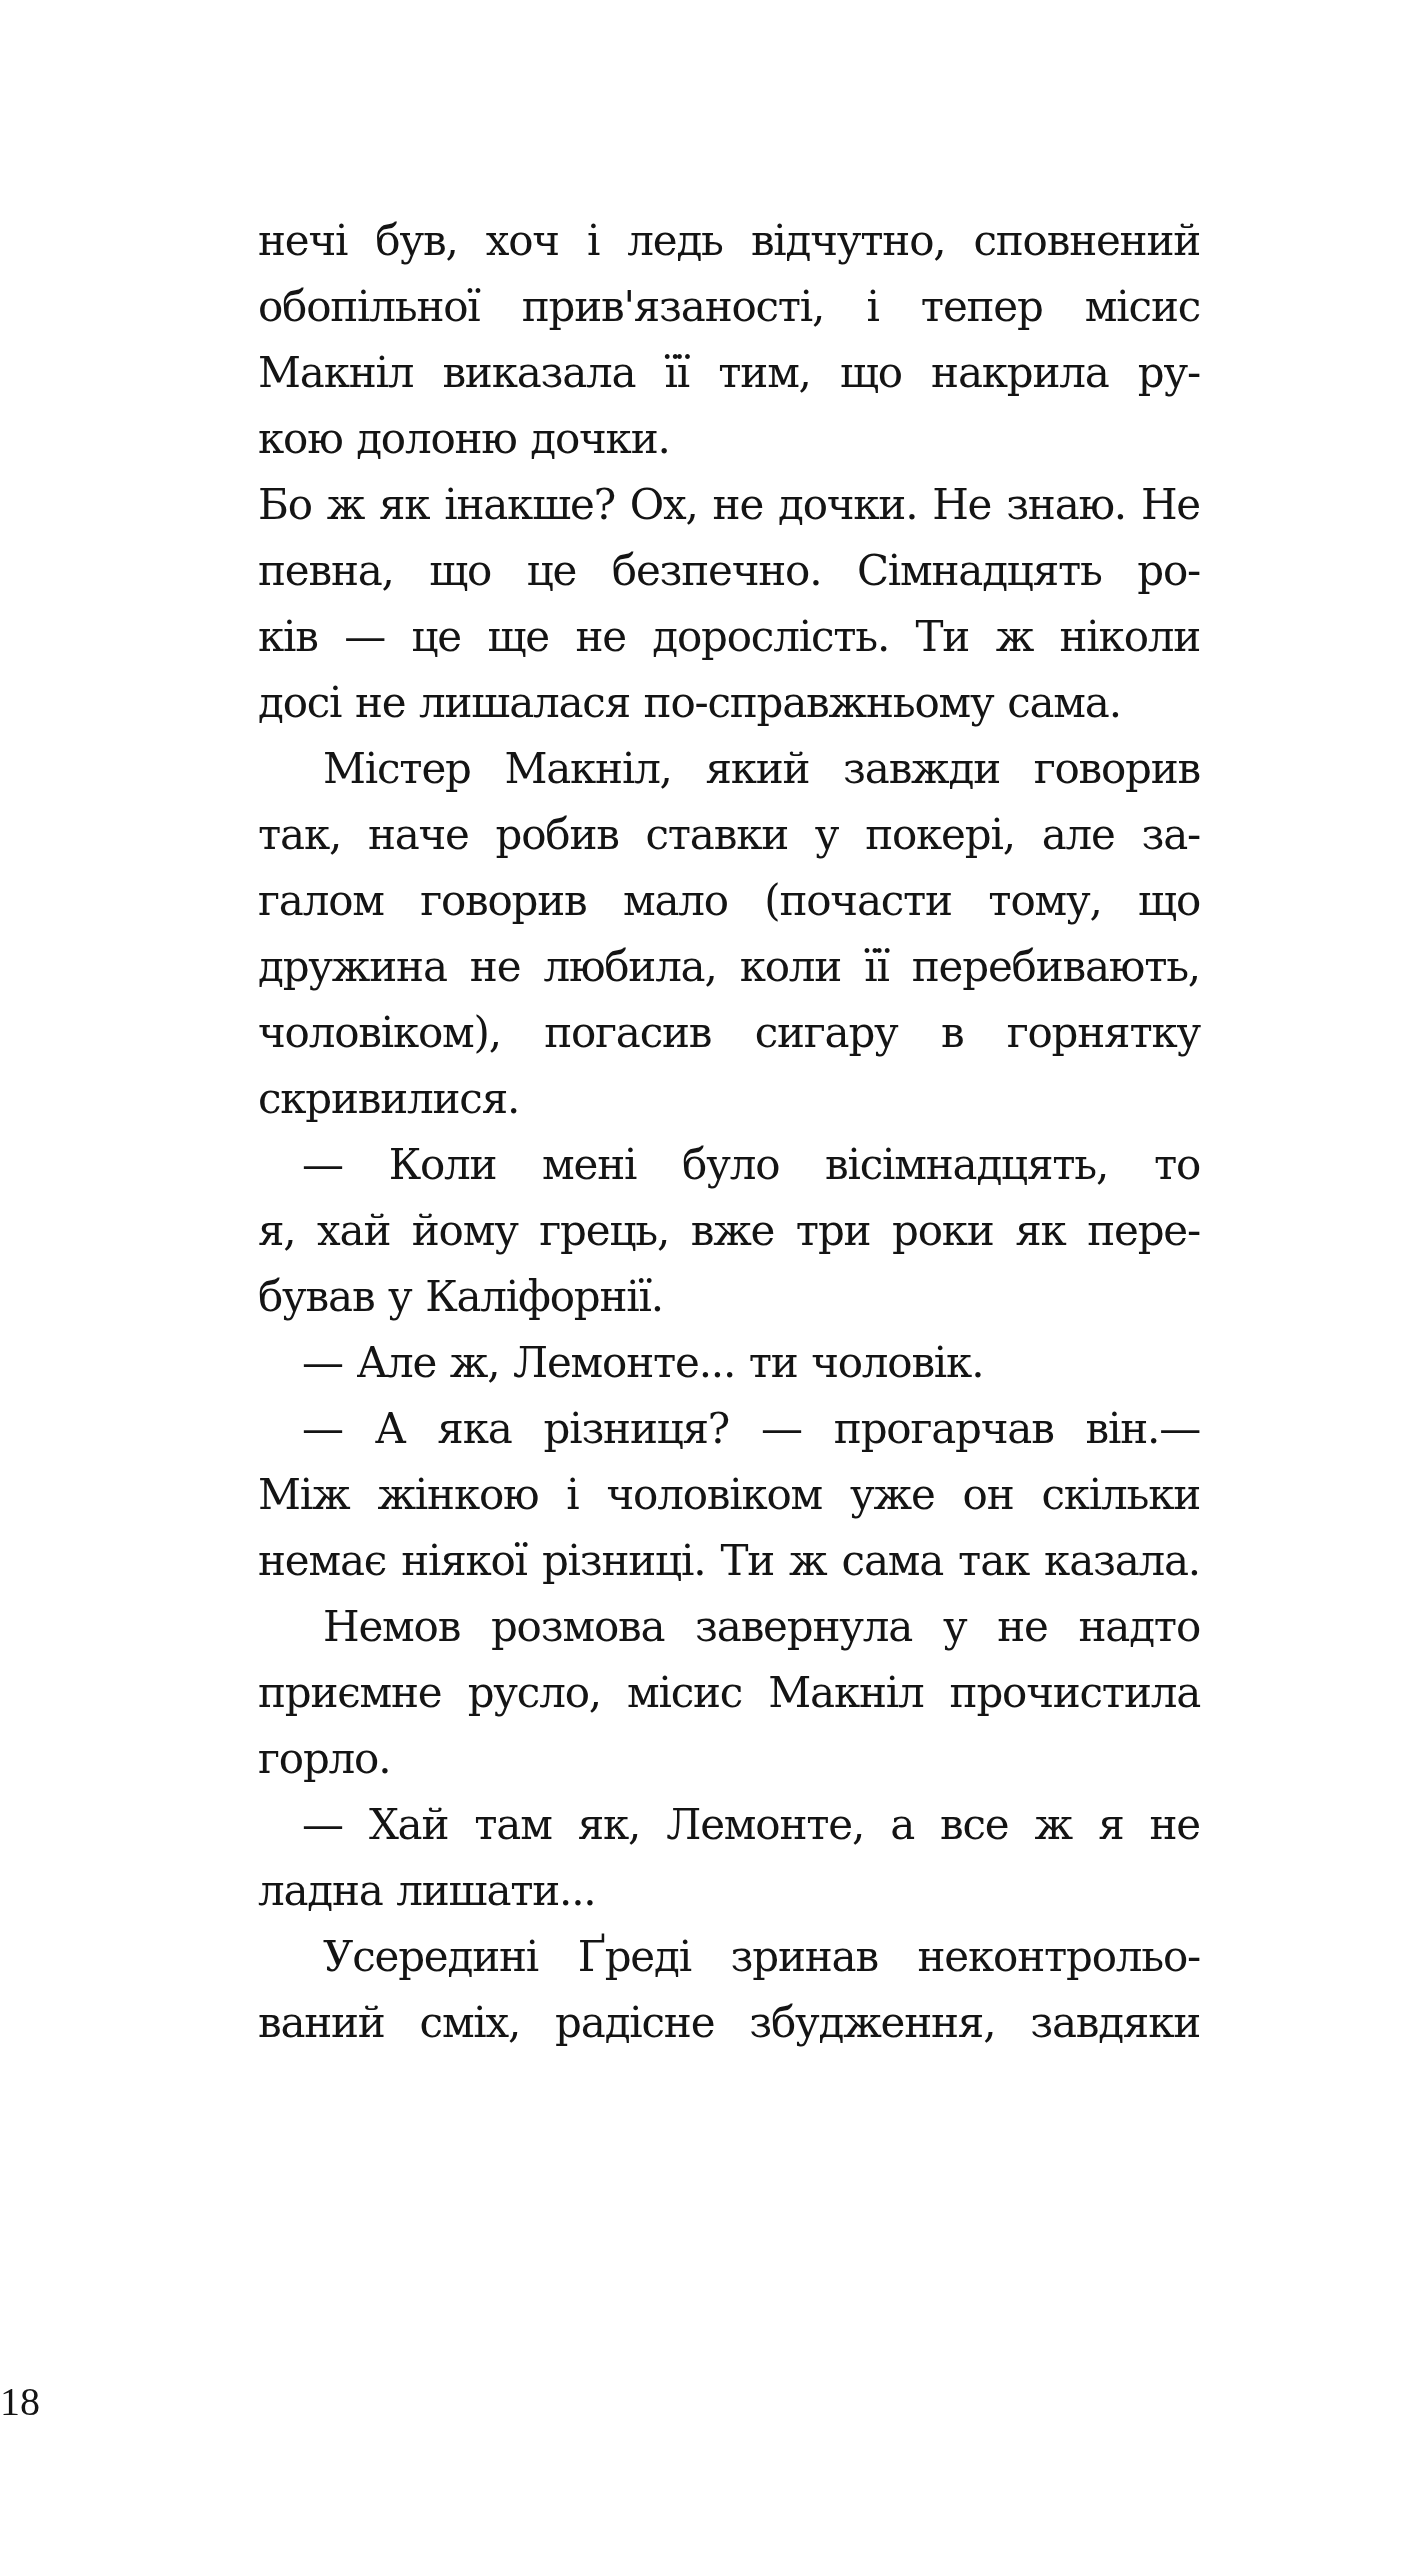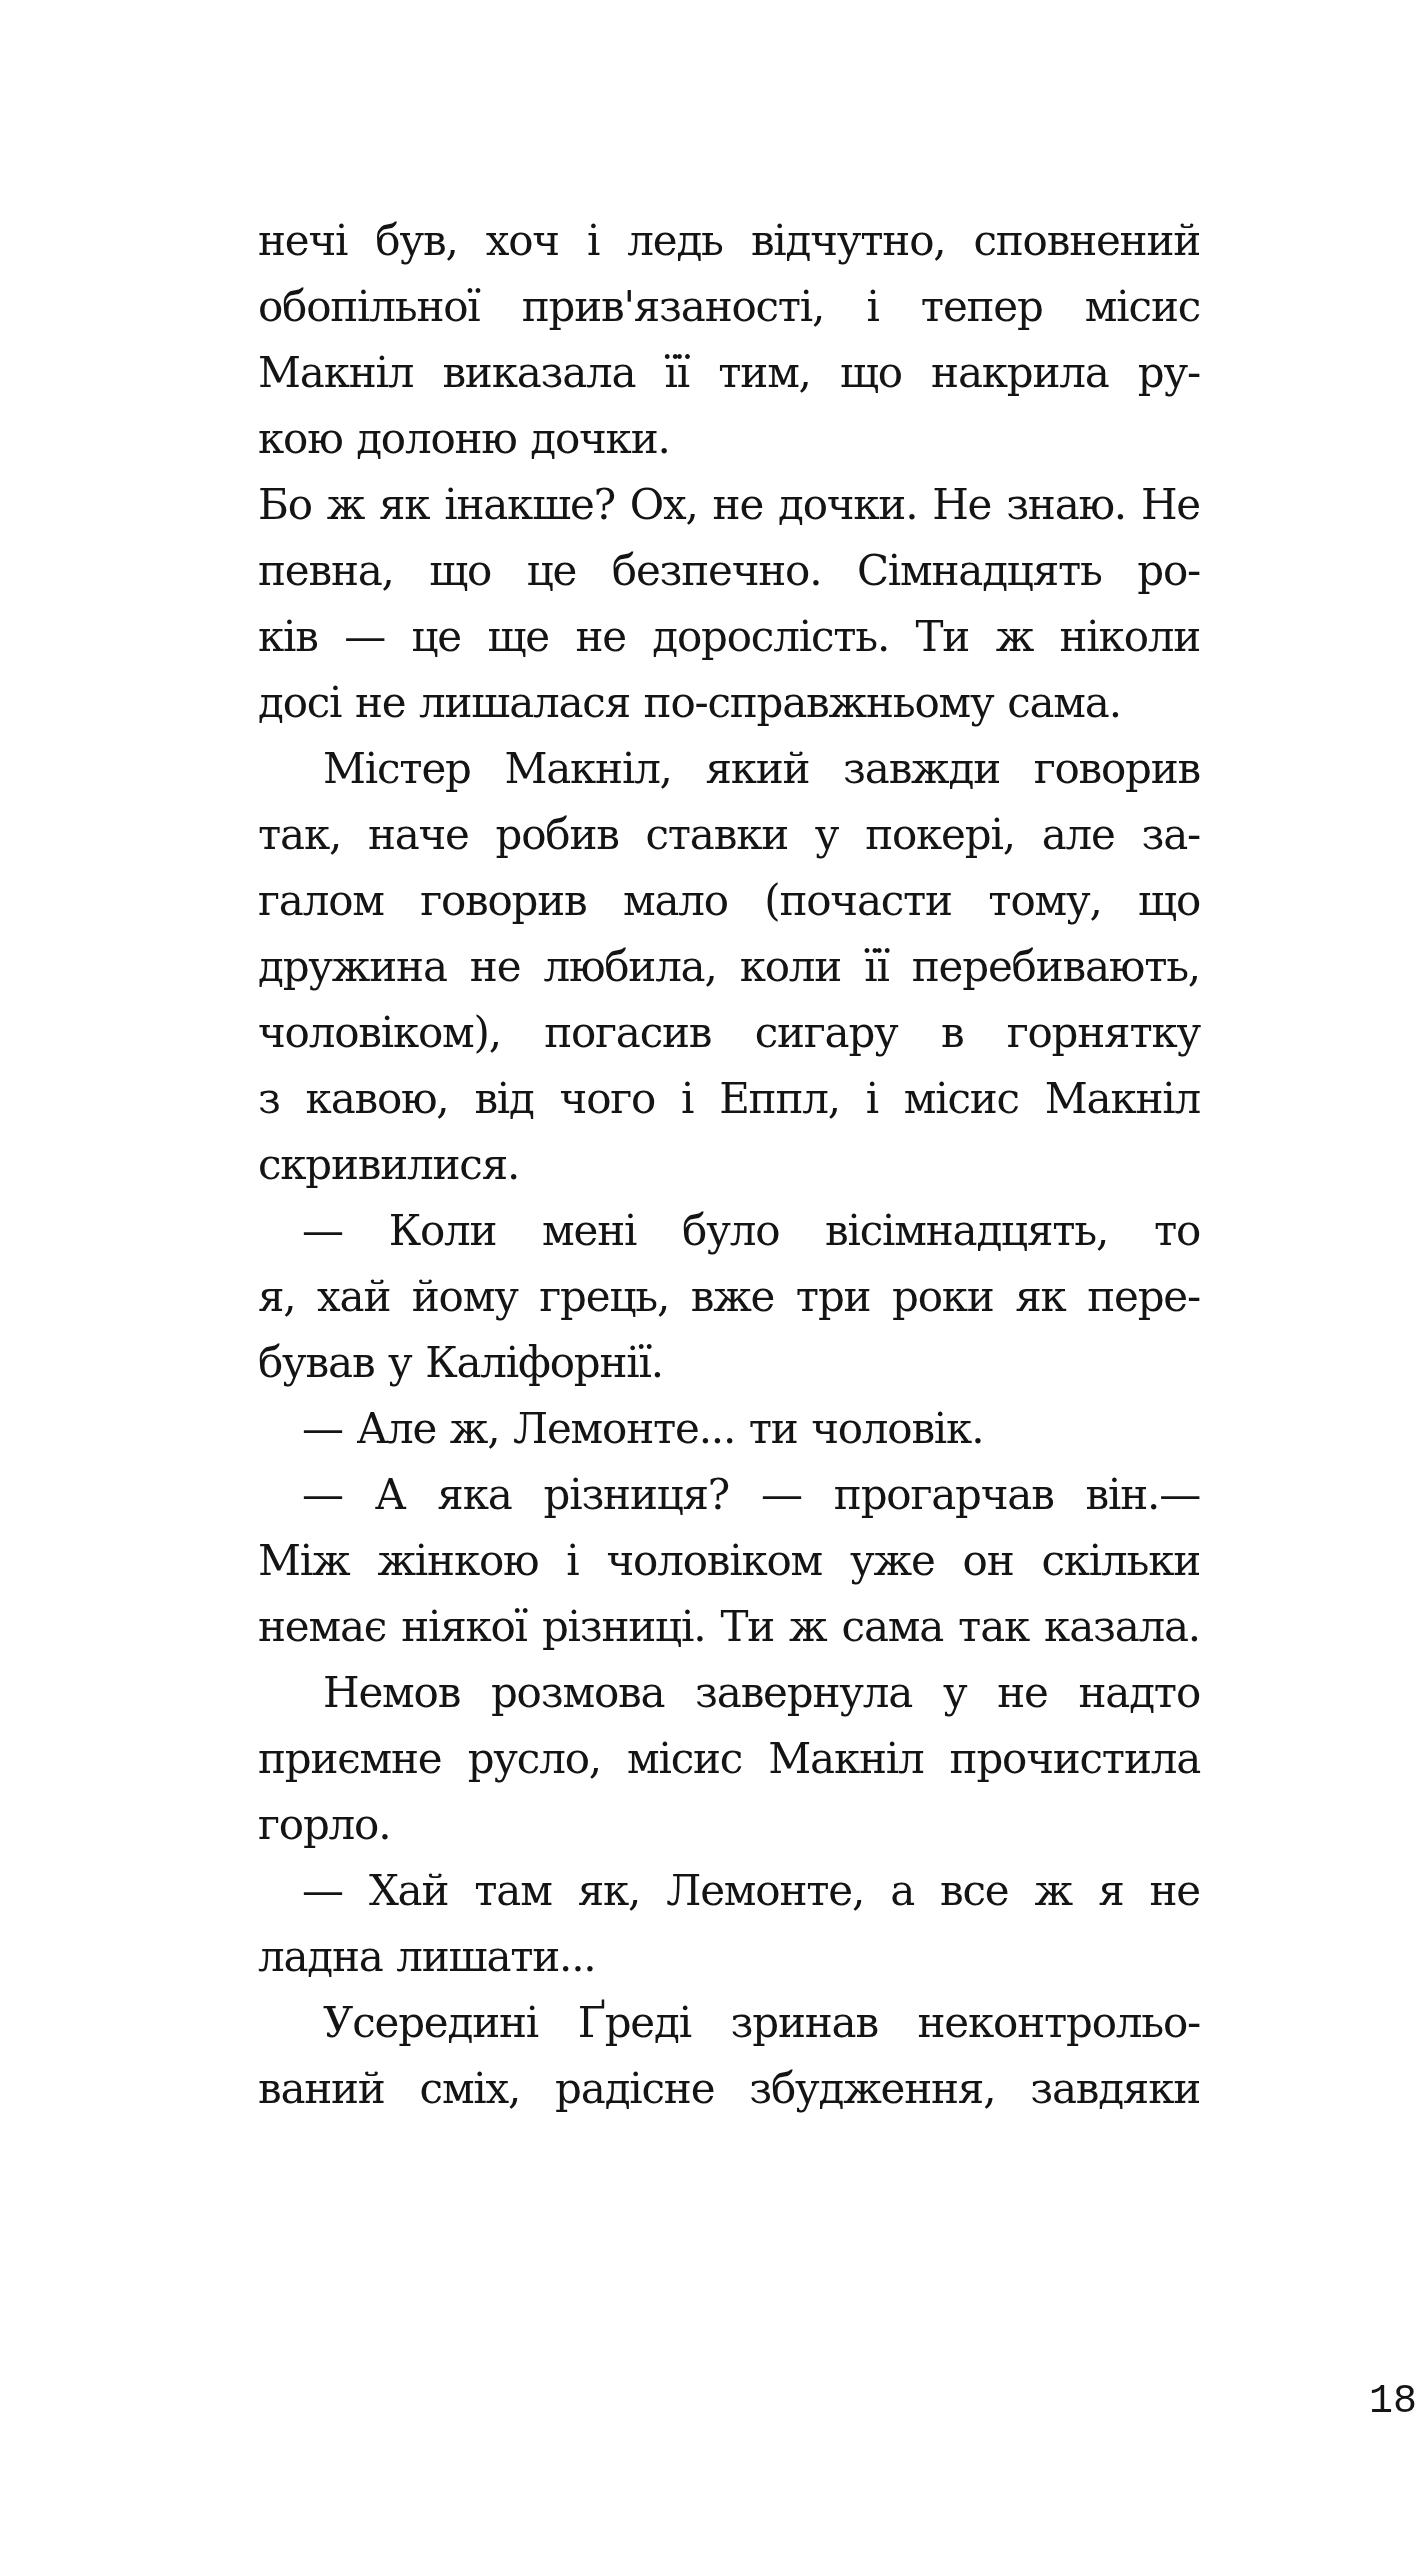--- a/index.html
+++ b/index.html
@@ -51,22 +51,22 @@
       padding-left: 44px;
     }
     .line .em {
       font-style: italic;
     }
     .page-number {
       position: absolute;
       left: 0;
       width: 1417px;
       top: 2378px;
-      text-align: right;
-      font-family: Liberation Mono, monospace;
+      text-align: left;
+      font-family: Liberation Serif, serif;
       font-size: 40px;
       color: #141414;
       line-height: 47px;
     }
   </style>
 </head>
 <body>
 
 <div class="page">
   <div class="text-block">
@@ -76,21 +76,20 @@
     <span class="line last">кою долоню дочки.</span>
     <span class="line">Бо ж як інакше? Ох, не дочки. Не знаю. Не</span>
     <span class="line">певна, що це безпечно. Сімнадцять ро-</span>
     <span class="line">ків — це ще не дорослість. Ти ж ніколи</span>
     <span class="line last">досі не лишалася по-справжньому сама.</span>
     <span class="line indent">Містер Макніл, який завжди говорив</span>
     <span class="line">так, наче робив ставки у покері, але за-</span>
     <span class="line">галом говорив мало (почасти тому, що</span>
     <span class="line">дружина не любила, коли її перебивають,</span>
     <span class="line">чоловіком), погасив сигару в горнятку</span>
-    <span class="line">з кавою, від чого і Еппл, і місис Макніл</span>
     <span class="line last">скривилися.</span>
     <span class="line dash-indent">— Коли мені було вісімнадцять, то</span>
     <span class="line">я, хай йому грець, вже три роки як пере-</span>
     <span class="line last">бував у Каліфорнії.</span>
     <span class="line dash-indent last">— Але ж, Лемонте... ти чоловік.</span>
     <span class="line dash-indent">— А яка різниця? — прогарчав він.—</span>
     <span class="line">Між жінкою і чоловіком уже он скільки</span>
     <span class="line">немає ніякої різниці. Ти ж сама так казала.</span>
     <span class="line indent">Немов розмова завернула у не надто</span>
     <span class="line">приємне русло, місис Макніл прочистила</span>

